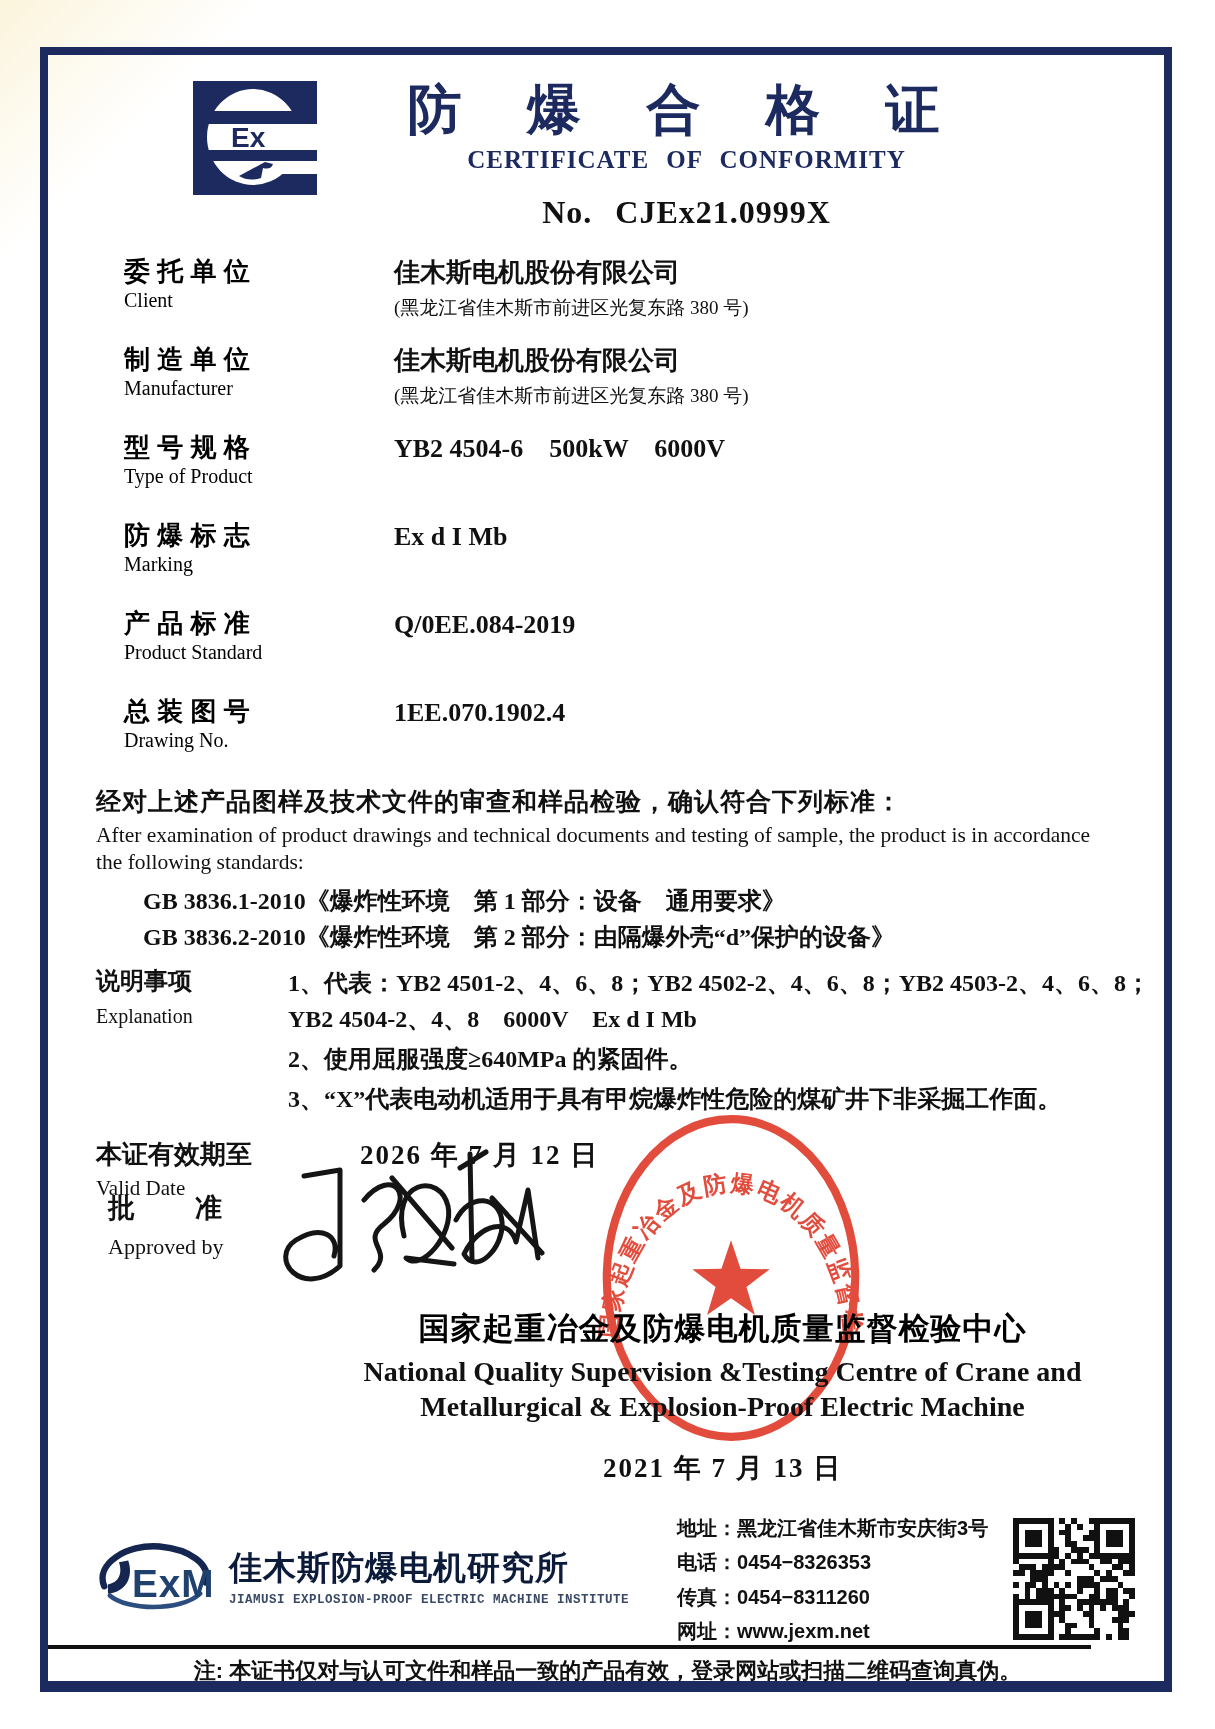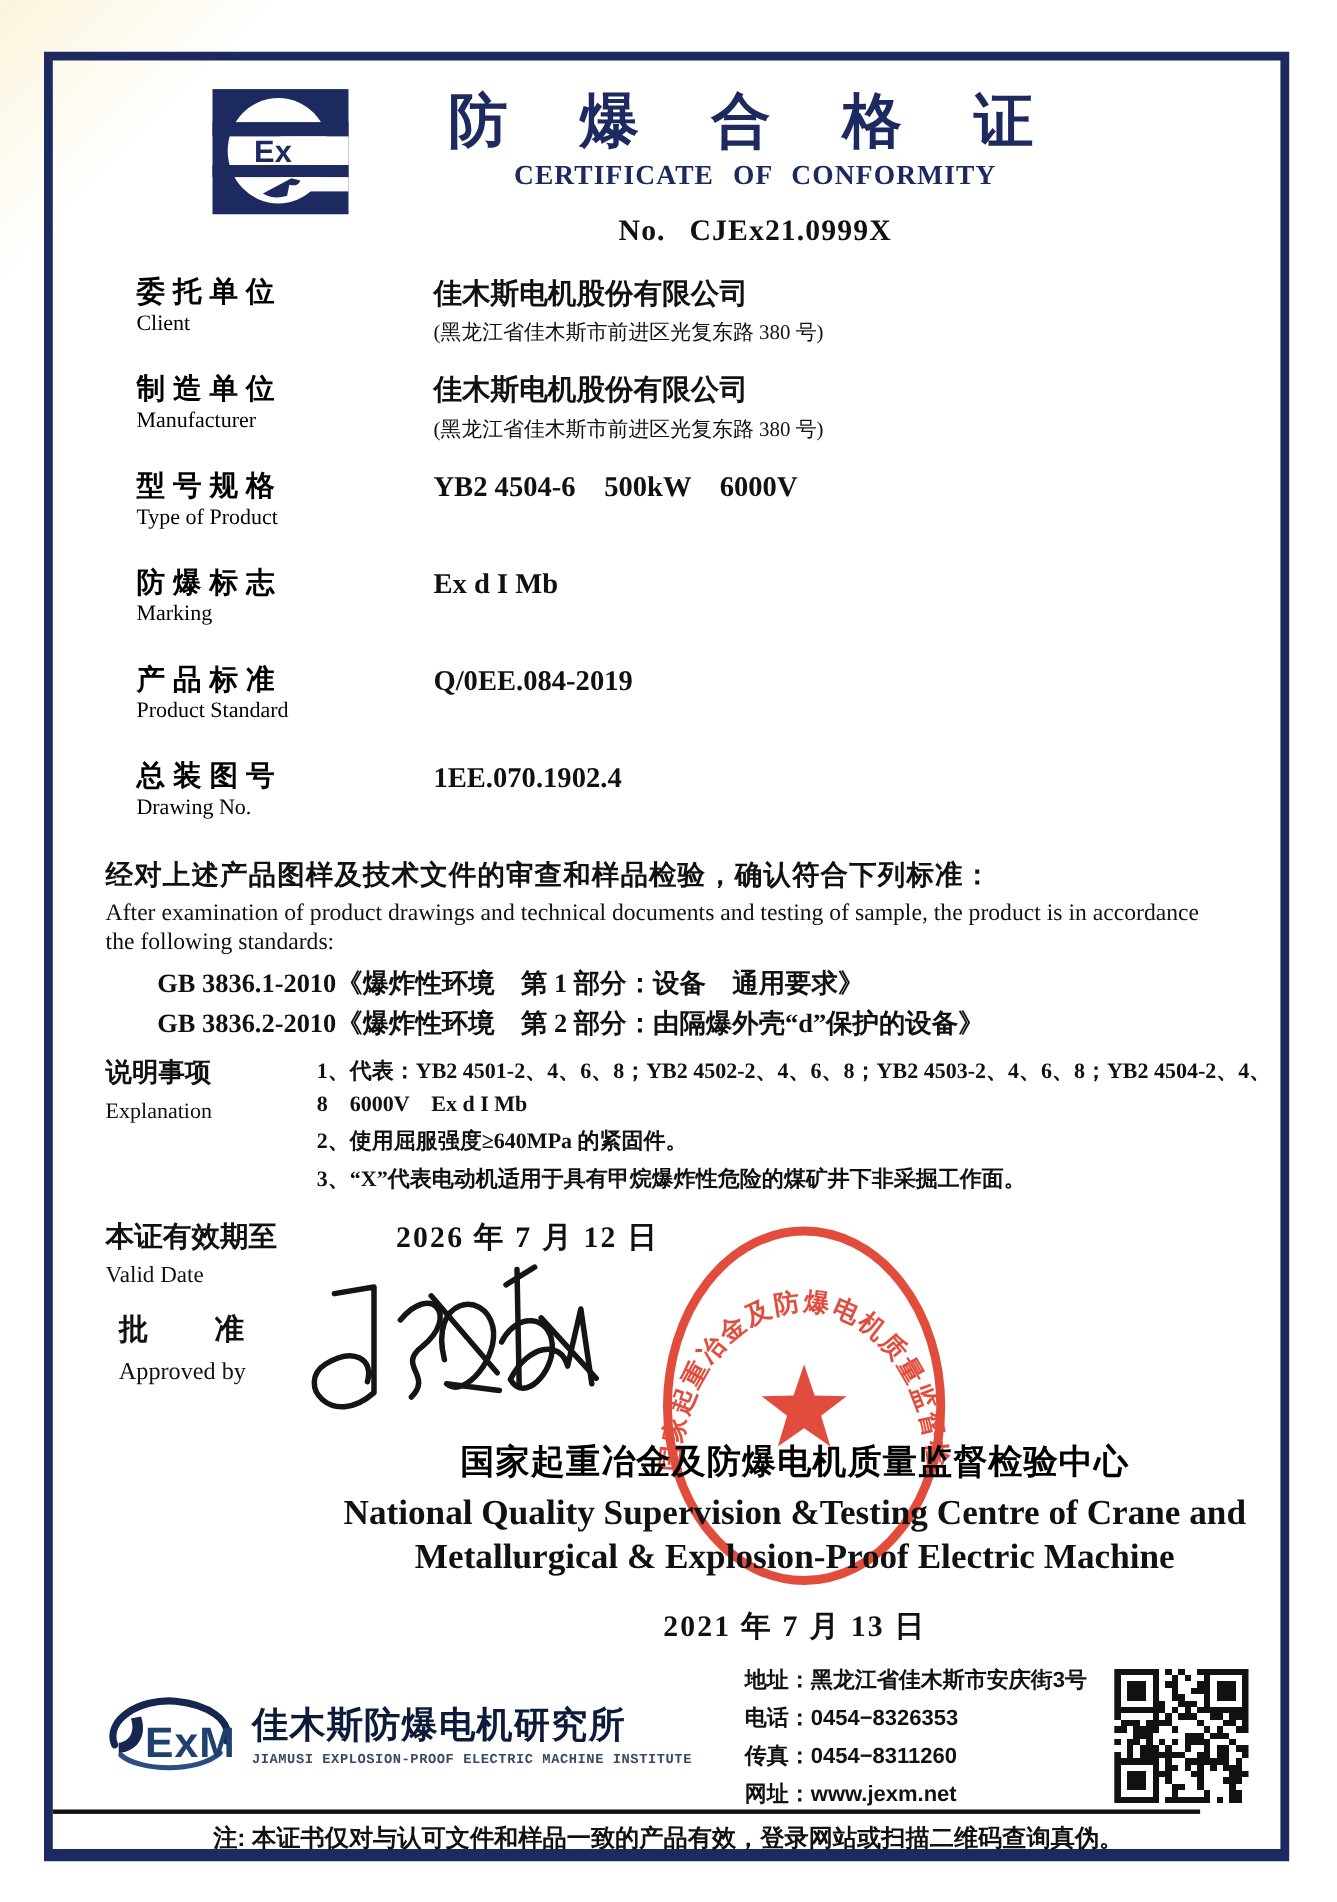--- a/index.html
+++ b/index.html
@@ -32,21 +32,21 @@
   .title{
     font-size:54px;font-weight:700;color:#1c2a60;
     letter-spacing:26px;line-height:1.1;white-space:nowrap;
     font-family:"Liberation Serif", serif;
   }
   .subtitle{
     font-size:25px;font-weight:700;color:#1c2a60;
     letter-spacing:1px;word-spacing:10px;margin-top:6px;
   }
   .cert-no{
-    font-size:27px;font-weight:700;color:#111;margin-top:20px;
+    font-size:32px;font-weight:700;color:#111;margin-top:20px;
     letter-spacing:1px;word-spacing:14px;
   }
   
   .fields{margin:26px 0 0 60px;}
   .field-row{display:flex;margin-bottom:16px;min-height:72px;}
   .f-label{flex:0 0 228px;margin-left:16px;}
   .f-label .cn{
     font-size:26px;font-weight:700;color:#000;
     font-family:"Liberation Sans", sans-serif;line-height:1.15;
   }
@@ -66,21 +66,21 @@
   .standards div{font-size:24px;font-weight:600;line-height:1.5;}
   
   .explain{display:flex;margin:10px 0 0 48px;}
   .explain .e-label{flex:0 0 160px;}
   .explain .e-label .cn{
     font-size:24px;font-weight:700;
     font-family:"Liberation Sans", sans-serif;
   }
   .explain .e-label .en{font-size:20px;margin-top:8px;}
   .explain .e-items{flex:1;padding-left:32px;max-width:880px;}
-  .explain .e-items div{font-size:20px;font-weight:600;line-height:1.5;margin-bottom:4px;}
+  .explain .e-items div{font-size:24px;font-weight:600;line-height:1.5;margin-bottom:4px;}
   
   .validity{display:flex;margin:16px 0 0 48px;}
   .validity .v-label .cn{
     font-size:26px;font-weight:700;
     font-family:"Liberation Sans", sans-serif;
   }
   .validity .v-label .en{font-size:21px;margin-top:4px;}
   .validity .v-value{font-size:27px;font-weight:700;padding-left:108px;letter-spacing:2px;}
   .approval{position:absolute;left:108px;top:1190px;}
   .approval .cn{
@@ -91,21 +91,21 @@
   .signature{position:absolute;left:242px;top:1138px;}
   
   .issuer{
     position:absolute;left:300px;right:70px;top:1308px;
     text-align:center;
   }
   .issuer .cn{
     font-size:31px;font-weight:700;color:#000;
     font-family:"Liberation Sans", sans-serif;letter-spacing:1px;
   }
-  .issuer .en{font-size:32px;font-weight:700;line-height:1.25;margin-top:4px;}
+  .issuer .en{font-size:28px;font-weight:700;line-height:1.25;margin-top:4px;}
   .issuer .date{font-size:27px;font-weight:700;margin-top:26px;letter-spacing:2px;}
   .seal{position:absolute;left:598px;top:1110px;opacity:.88;}
   
   .footer-band{
     position:absolute;left:95px;right:80px;top:1505px;
     display:flex;align-items:center;
   }
   .f-logo{display:flex;align-items:center;flex:0 0 auto;}
   .f-inst{margin-left:14px;}
   .f-inst .cn{

